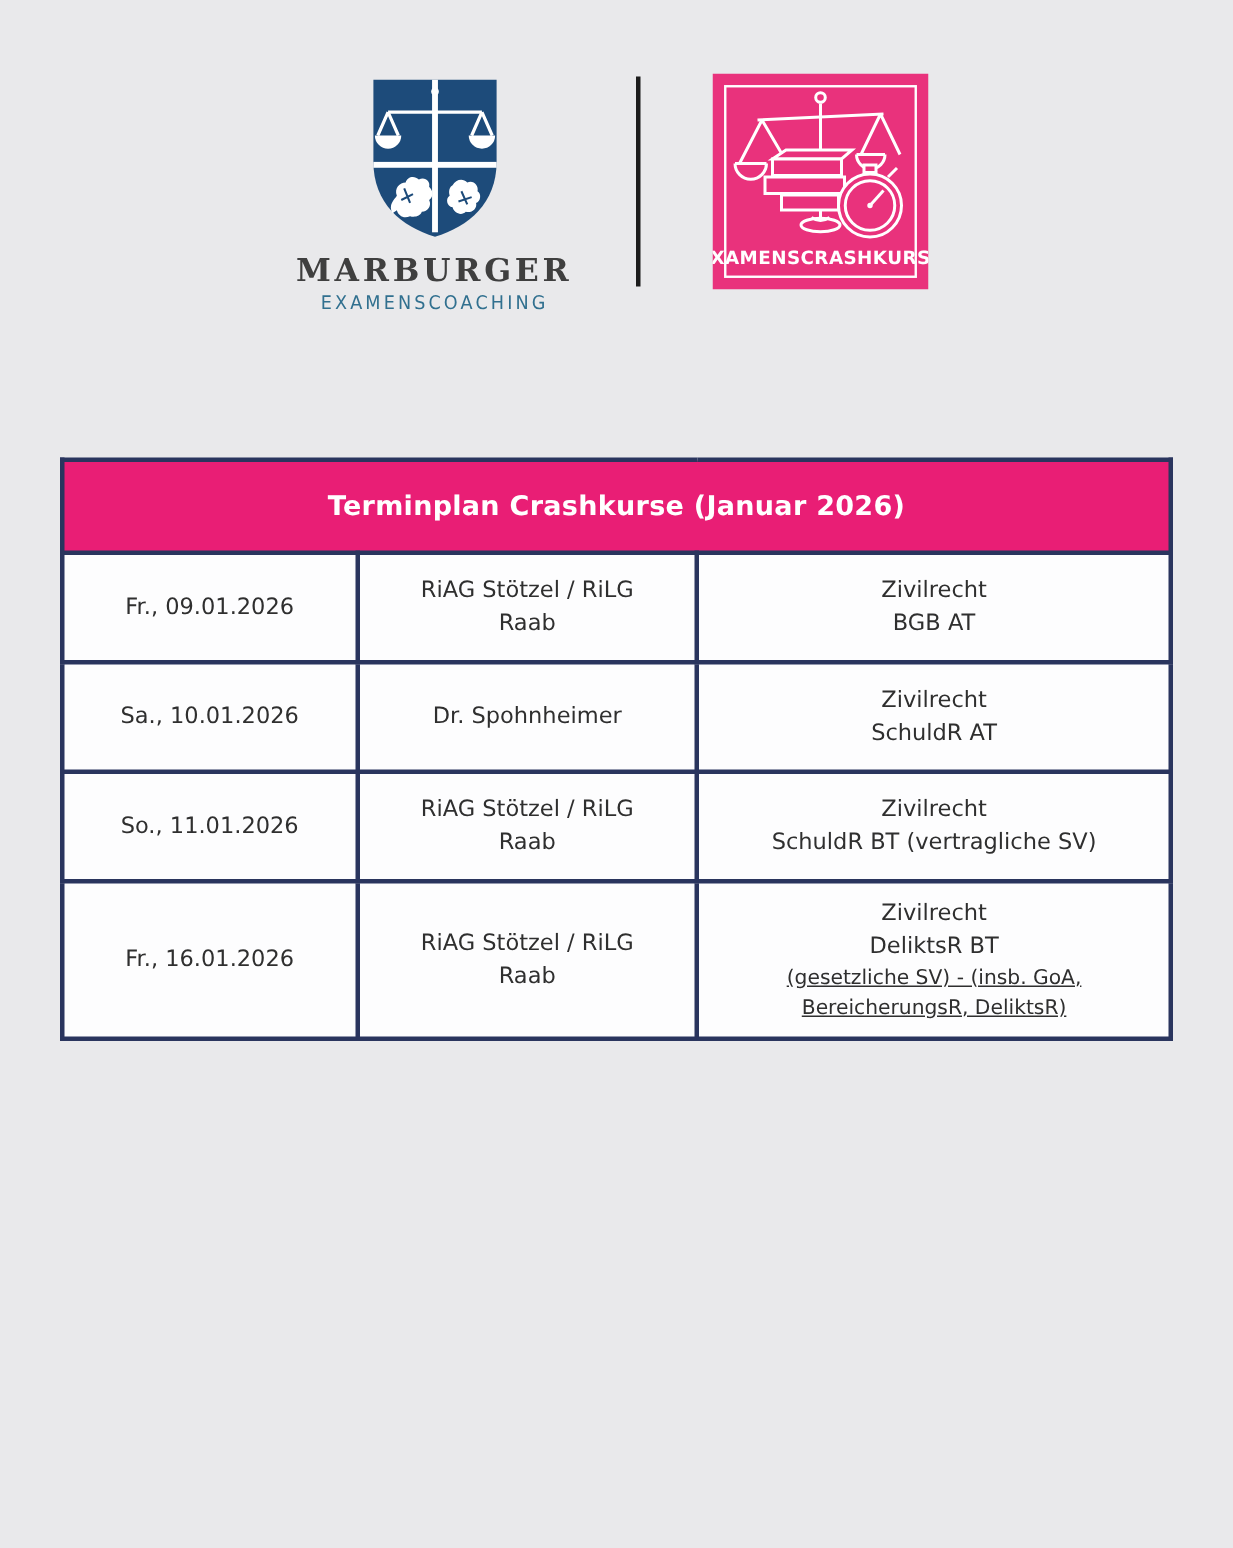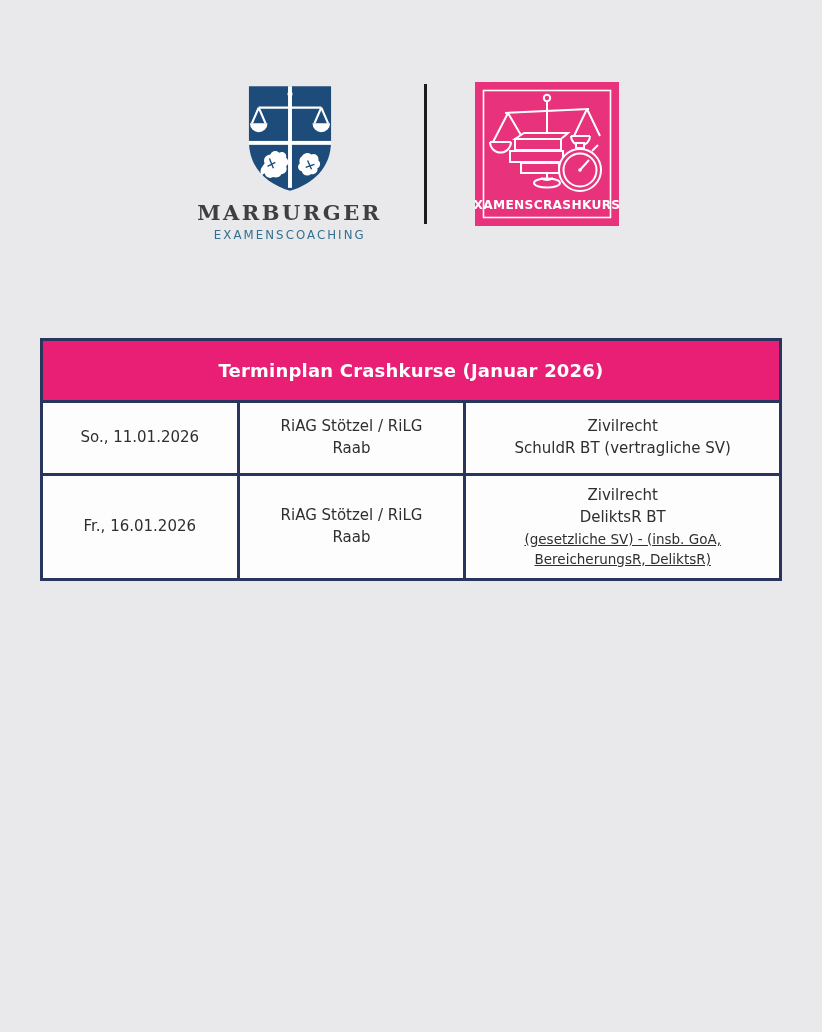--- a/index.html
+++ b/index.html
@@ -15,21 +15,21 @@
   }
   *{margin:0;padding:0;box-sizing:border-box;}
   html,body{background:var(--bg);}
   body{
     width:822px;height:1032px;margin:0 auto;position:relative;
     font-family:"DejaVu Sans","Liberation Sans",sans-serif;
     overflow:hidden;
   }
   
   .logo-band{
-    padding-top:82px;
+    padding-top:49px;
     display:flex;align-items:flex-start;justify-content:center;gap:48px;
   }
   .brand-left{
     display:flex;flex-direction:column;align-items:center;width:172px;
   }
   .brand-left svg{display:block;}
   .brand-name{
     margin-top:6px;
     font-family:"DejaVu Serif","Liberation Serif",serif;
     font-weight:bold;font-size:21px;letter-spacing:2.5px;
@@ -139,20 +139,41 @@
         <col class="c-instructor">
         <col class="c-topic">
     </colgroup>
     <thead>
       <tr>
         <th colspan="3">Terminplan Crashkurse (Januar 2026)</th>
       </tr>
     </thead>
     <tbody>
         <tr>
+          <td>Fr., 09.01.2026</td>
+          <td>
+            <div>RiAG Stötzel / RiLG</div>
+            <div>Raab</div>
+          </td>
+          <td>
+            <div>Zivilrecht</div>
+            <div>BGB AT</div>
+          </td>
+        </tr>
+        <tr>
+          <td>Sa., 10.01.2026</td>
+          <td>
+            <div>Dr. Spohnheimer</div>
+          </td>
+          <td>
+            <div>Zivilrecht</div>
+            <div>SchuldR AT</div>
+          </td>
+        </tr>
+        <tr>
           <td>So., 11.01.2026</td>
           <td>
             <div>RiAG Stötzel / RiLG</div>
             <div>Raab</div>
           </td>
           <td>
             <div>Zivilrecht</div>
             <div>SchuldR BT (vertragliche SV)</div>
           </td>
         </tr>

